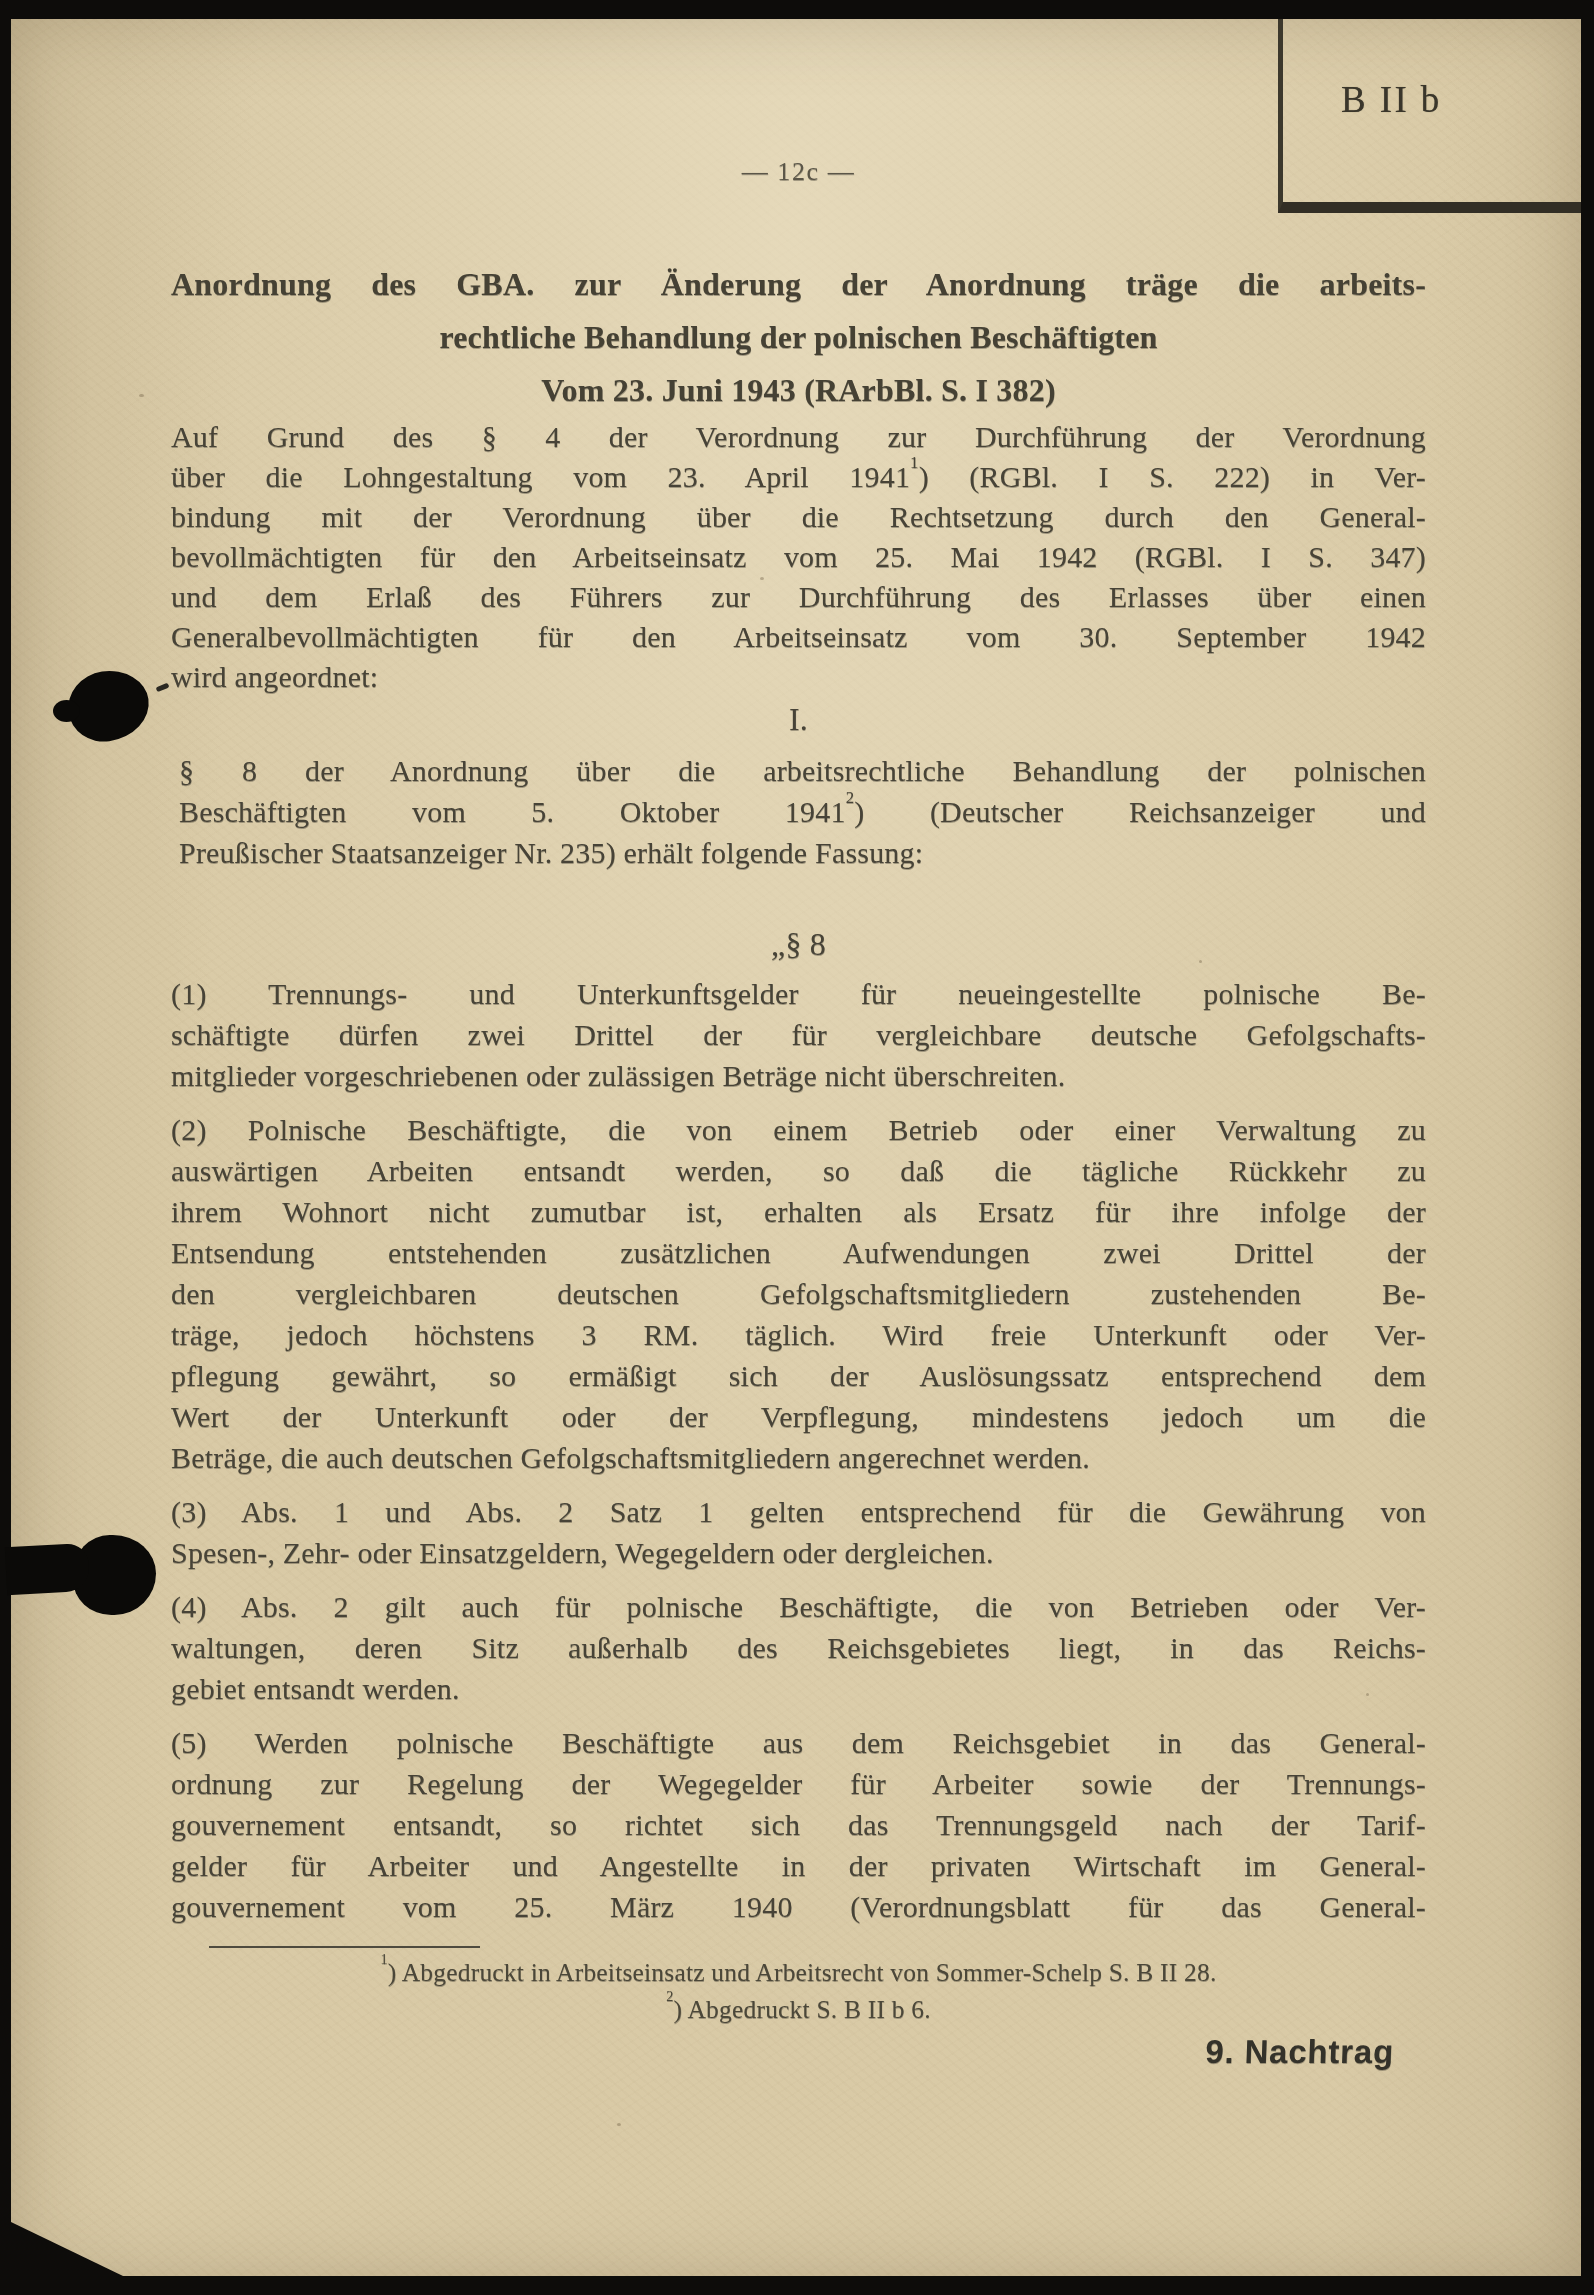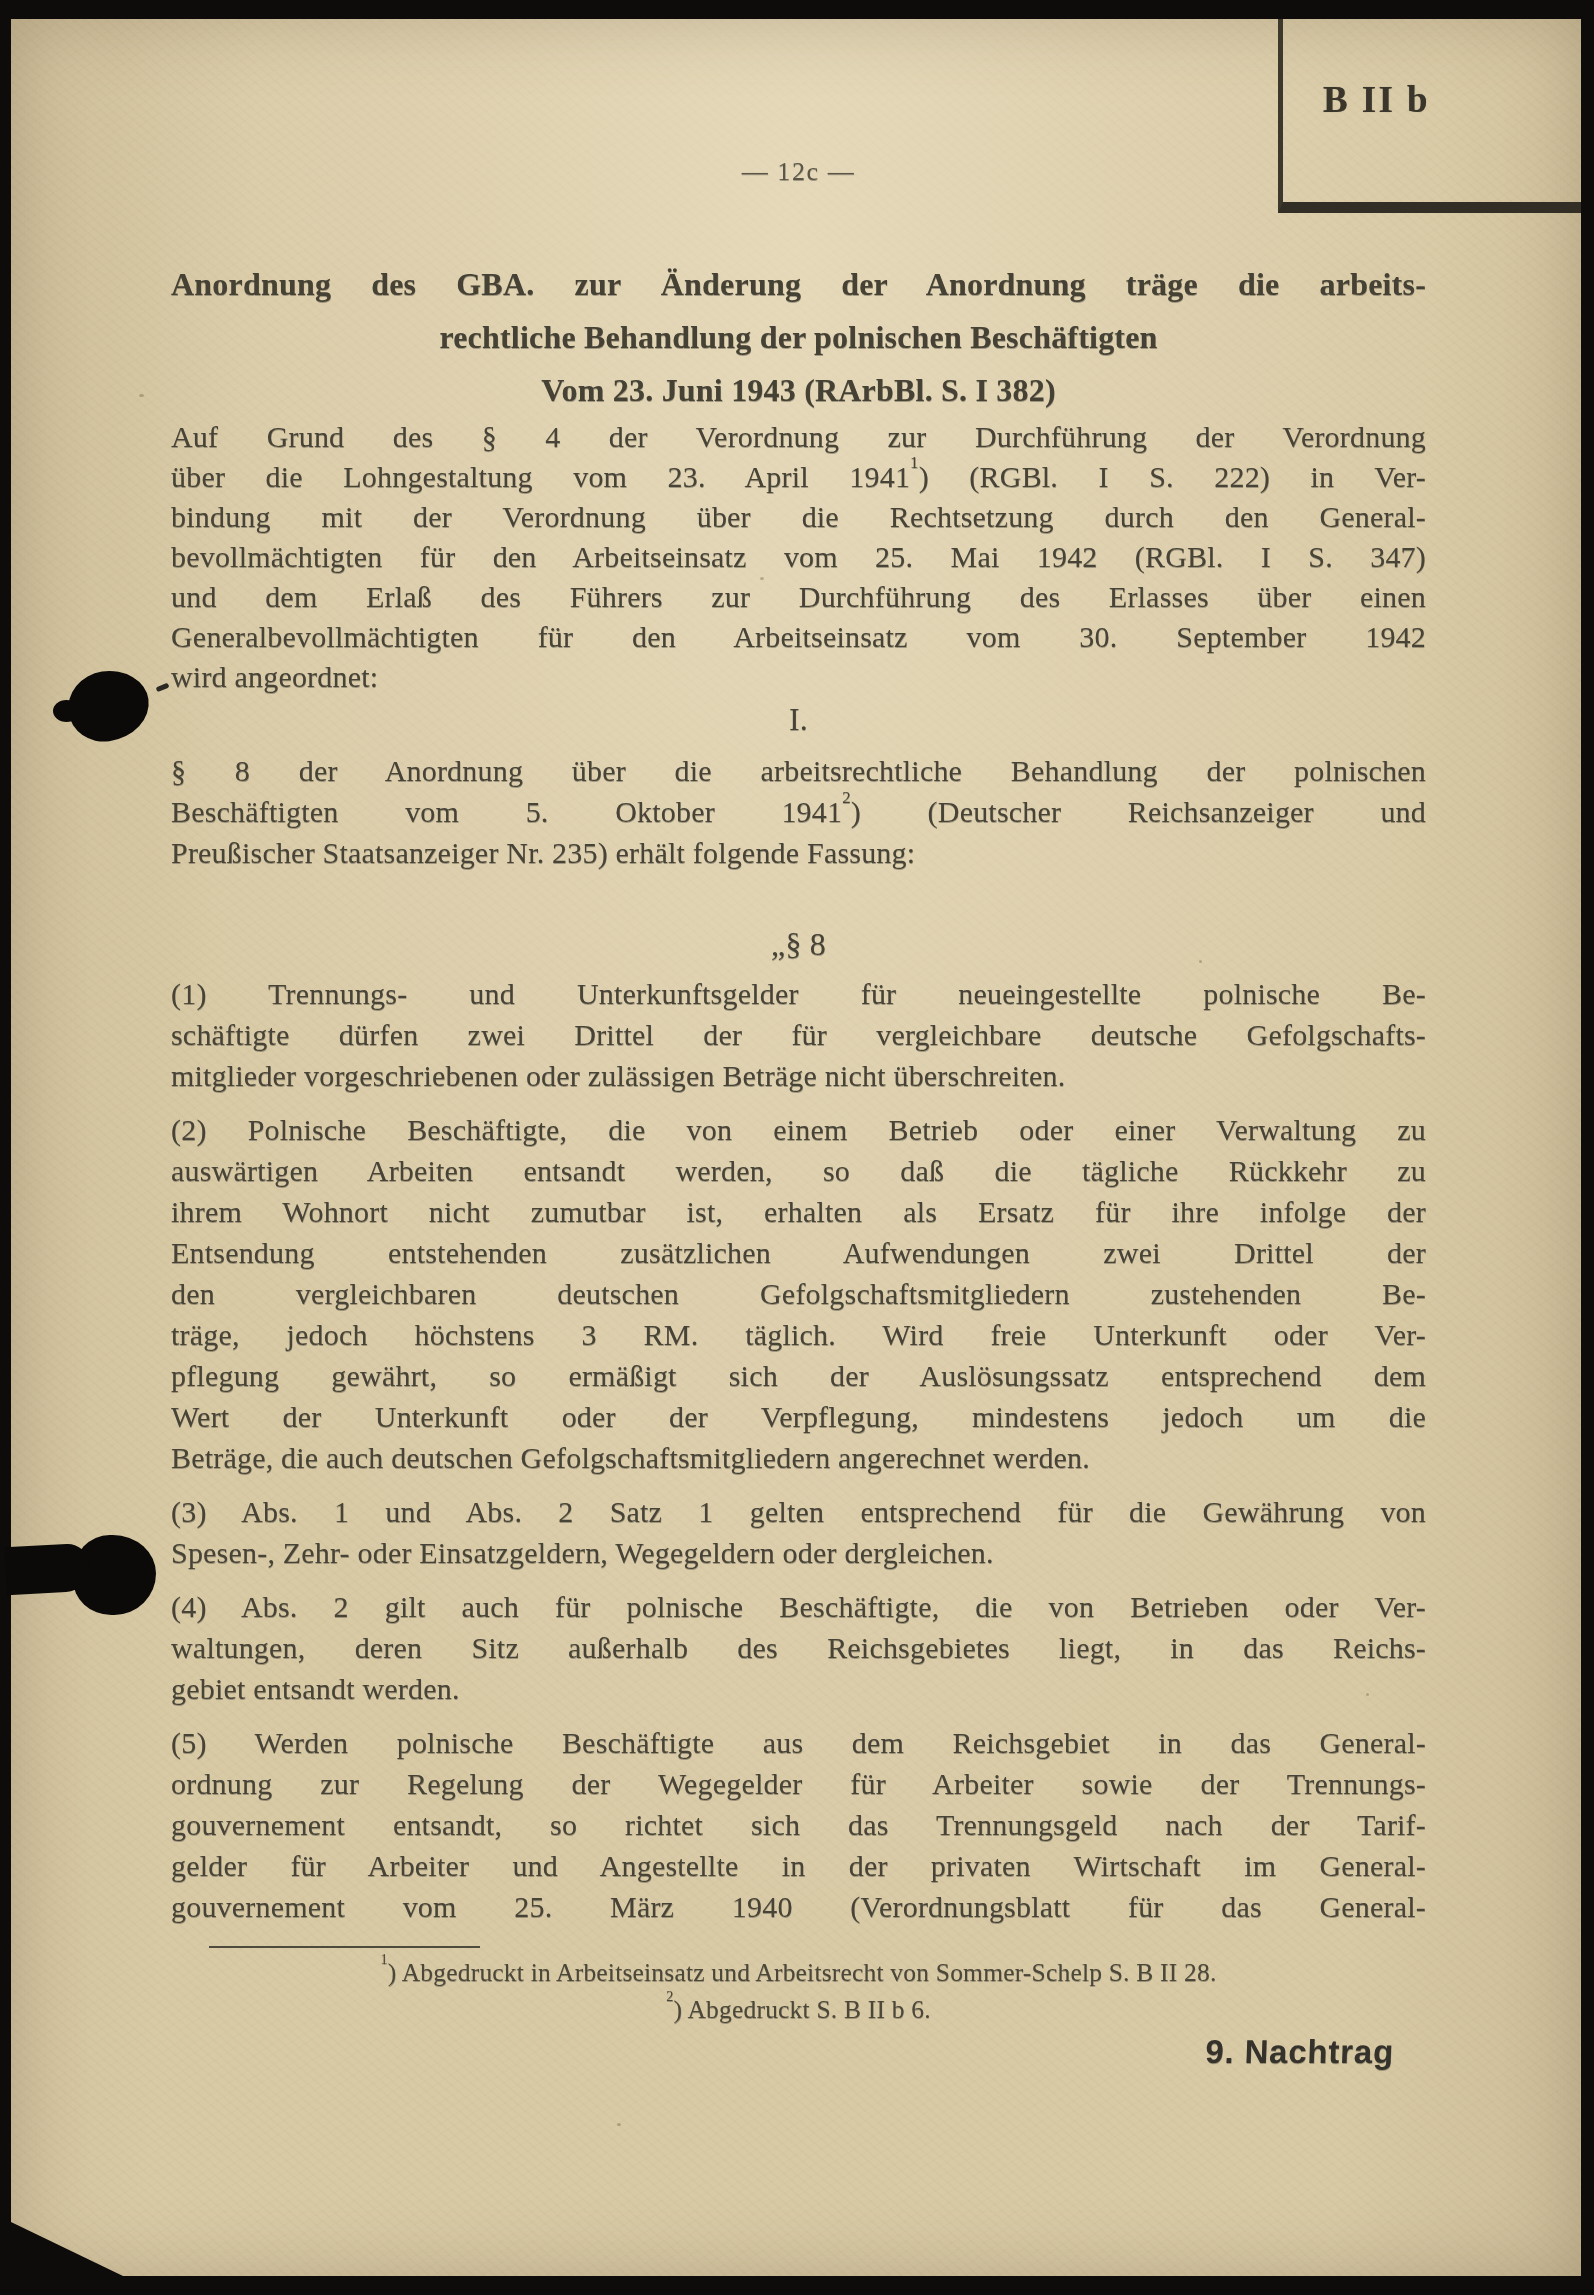--- a/index.html
+++ b/index.html
@@ -10,35 +10,35 @@
          background-color:#d9caa6;
          background-image:
            radial-gradient(ellipse at 50% 10%, rgba(240,230,203,.55), rgba(240,230,203,0) 62%),
            linear-gradient(93deg, rgba(118,99,66,.10), rgba(118,99,66,0) 15%, rgba(118,99,66,0) 85%, rgba(118,99,66,.12)),
            repeating-linear-gradient(41deg, rgba(150,130,95,.045) 0 2.4px, rgba(150,130,95,0) 2.4px 7.2px),
            repeating-linear-gradient(-33deg, rgba(160,140,100,.035) 0 1.6px, rgba(160,140,100,0) 1.6px 8.8px);
          box-shadow:inset 0 0 72px rgba(96,80,52,.28);}
   
   #stamp-box{position:absolute;right:0;top:0;left:1267px;height:183px;
              border-left:5.6px solid #3c382c;border-bottom:11px solid #322e25;}
-  #stamp-label{margin:59px 0 0 40px;font-weight:bold;font-size:37px;letter-spacing:2.4px;
+  #stamp-label{margin:59px 0 0 58px;font-weight:normal;font-size:37px;letter-spacing:2.4px;
                color:#3a362b;text-shadow:0 0 0.8px rgba(58,54,43,.6);}
   
   #content{position:absolute;left:160px;top:135px;width:1255px;color:#474337;
            text-shadow:0.3px 0.5px 0.6px rgba(71,67,55,.42);letter-spacing:0.2px;}
   #page-number{text-align:center;font-size:26px;color:#5b5648;
                letter-spacing:1.6px;line-height:35px;}
   #title{margin-top:69px;font-weight:bold;font-size:32px;color:#454134;}
   .title-line{line-height:53px;text-align:center;}
   #title .title-line:first-child{text-align:justify;text-align-last:justify;}
   
   .blk{font-size:30px;line-height:41px;}
   #body > .blk:nth-child(1){margin-top:0;line-height:40px;}
   #body > .blk:nth-child(2){margin-top:0;}
-  #body > .blk:nth-child(3){margin-top:8px;}
+  #body > .blk:nth-child(3){margin-top:8px;margin-left:8px;}
   #body > .blk:nth-child(4){margin-top:49px;}
   #body > .blk:nth-child(5){margin-top:6.4px;}
   #body > .blk:nth-child(n+6){margin-top:12.8px;}
   .heading{text-align:center;font-size:32px;line-height:45px;}
   .tline{text-align:justify;text-align-last:justify;white-space:normal;}
   .tline.endline{text-align-last:left;}
   sup{font-size:0.56em;line-height:0;position:relative;top:-0.5em;}
   
   #fn-rule{margin-top:19px;margin-left:38px;width:271px;height:0;
            border-top:2.4px solid #4e4a3e;}

